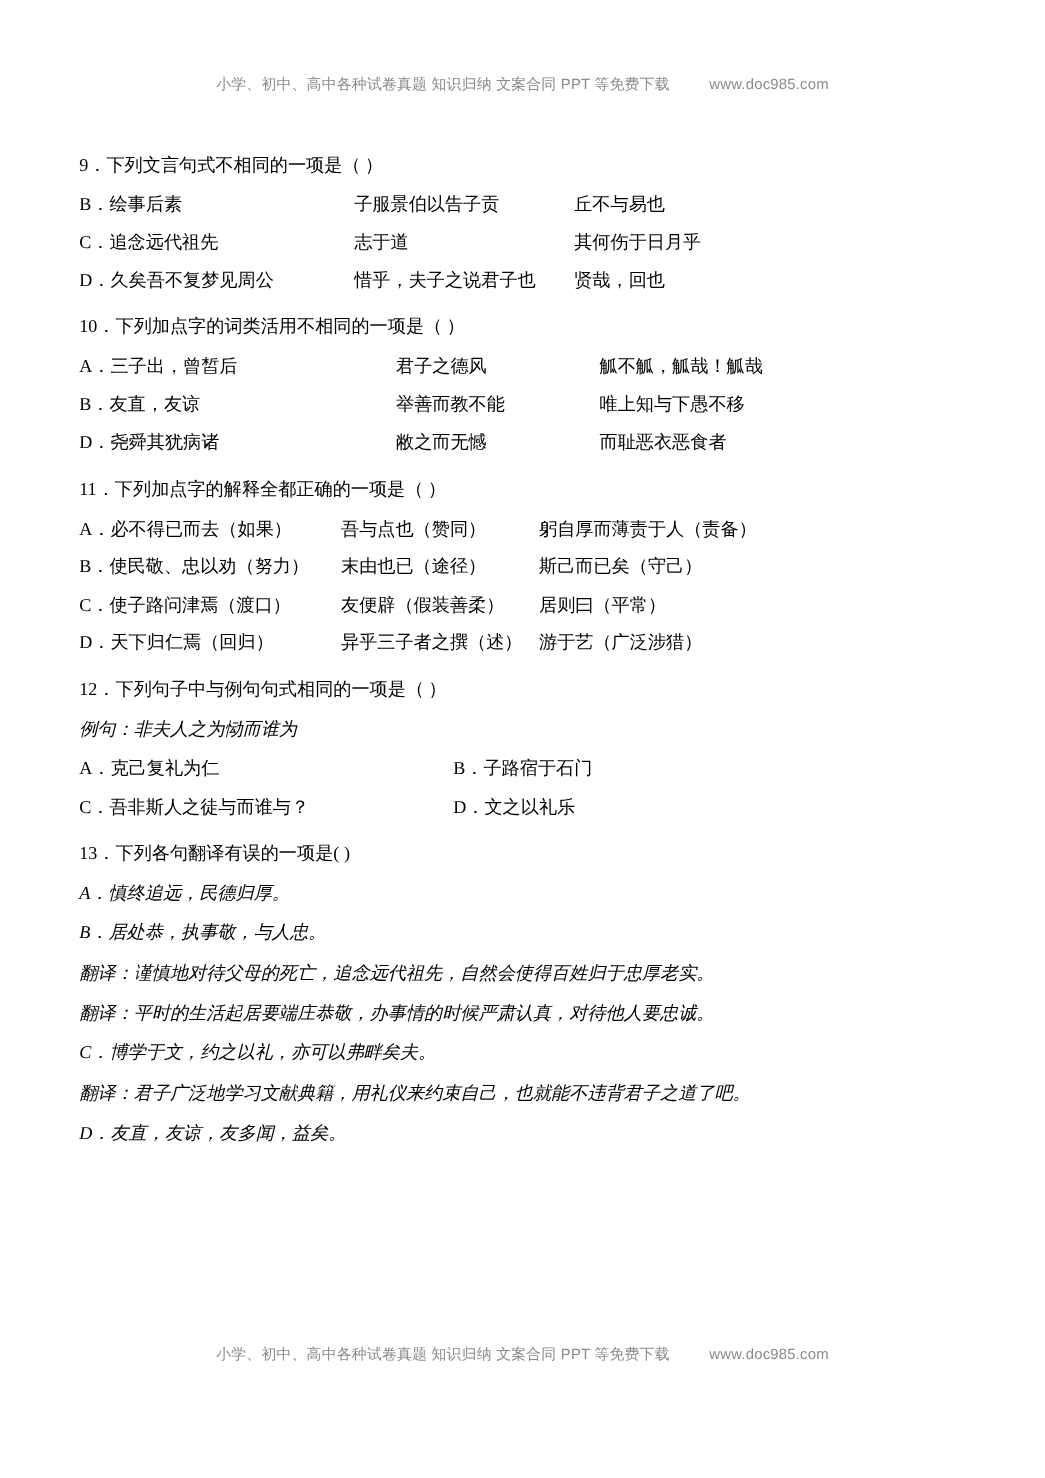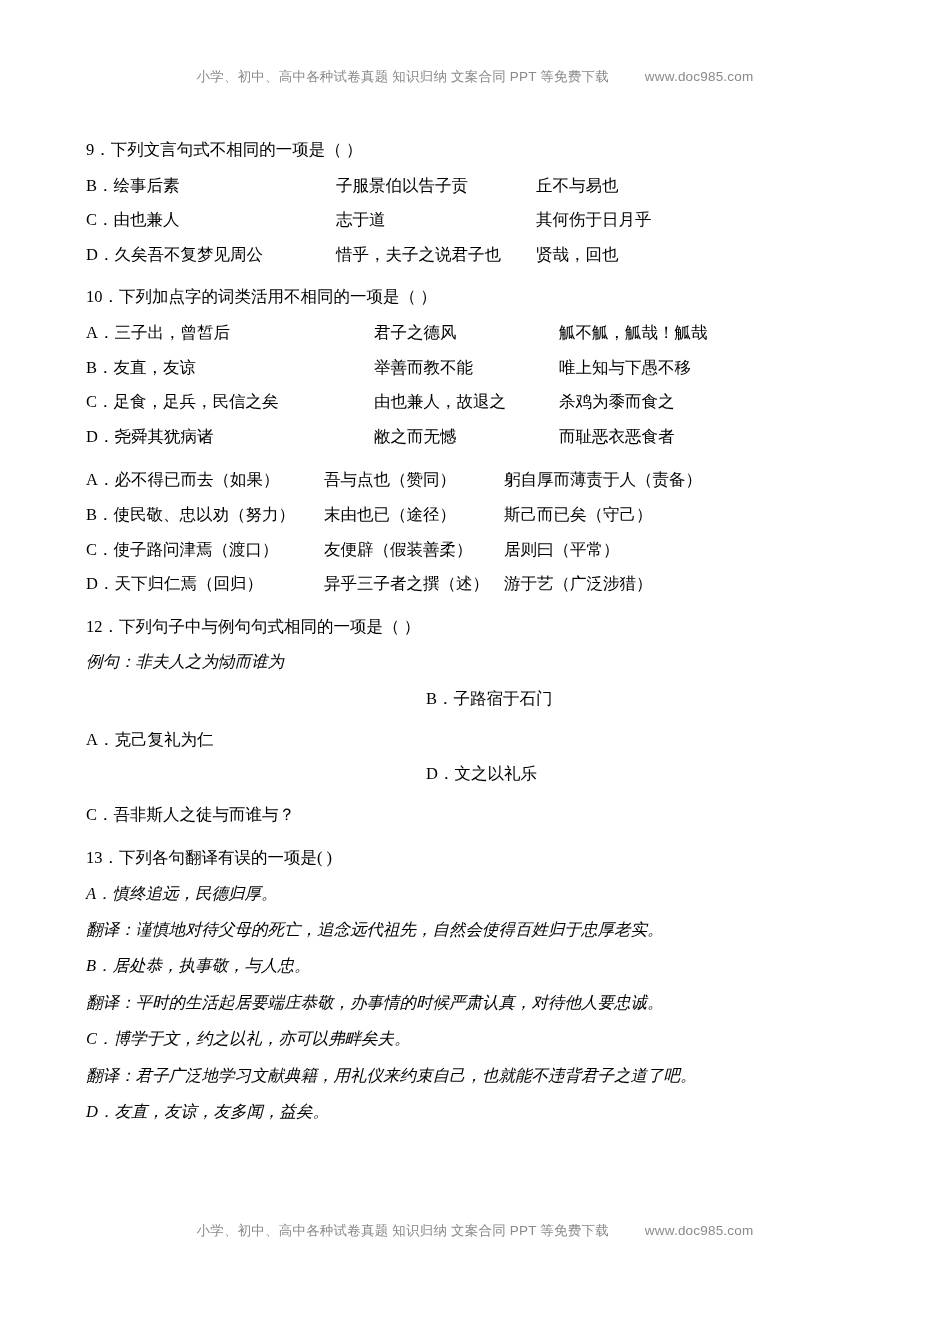--- a/index.html
+++ b/index.html
@@ -42,21 +42,21 @@
   }
   .wm-bottom {
     position: absolute;
     top: 1222px;
     left: 0;
     width: 950px;
   }
   .content {
     position: absolute;
     top: 138px;
-    left: 86px;
+    left: 72px;
     width: 790px;
   }
   .q-stem {
     font-size: 16.5px;
     line-height: 1.5;
     margin: 0 0 10px 0;
     white-space: nowrap;
   }
   .q-block {
     margin-bottom: 18px;
@@ -77,21 +77,21 @@
   .c2 { width: 200px; }
   .c3 { width: auto; }
 
   .c1b { width: 248px; }
   .c2b { width: 185px; margin-left: 40px; }
 
   .c1c { width: 238px; }
   .c2c { width: 180px; }
 
   
-  .h1 { width: 340px; margin-top: 41px; }
+  .h1 { width: 340px; }
 
   .para {
     font-size: 16.5px;
     line-height: 1.6;
     margin: 0 0 10px 0;
     white-space: nowrap;
     font-style: italic;
   }
 </style>
 </head>
@@ -107,46 +107,46 @@
   <div class="content">
 
     <div class="q-block">
       <div class="q-stem">
         <span>9．</span><span>下列文言句式不相同的一项是（  ）</span>
       </div>
       <div class="opt-row">
         <span class="col c1"><span>B．</span><span>绘事后素</span></span><span class="col c2">子服景伯以告子贡</span><span class="col c3">丘不与易也</span>
       </div>
       <div class="opt-row">
-        <span class="col c1"><span>C．</span><span>由也兼人</span></span><span class="col c2">志于道</span><span class="col c3">其何伤于日月乎</span>
+        <span class="col c1"><span>C．</span><span>追念远代祖先</span></span><span class="col c2">志于道</span><span class="col c3">其何伤于日月乎</span>
       </div>
       <div class="opt-row">
         <span class="col c1"><span>D．</span><span>久矣吾不复梦见周公</span></span><span class="col c2">惜乎，夫子之说君子也</span><span class="col c3">贤哉，回也</span>
       </div>
     </div>
 
     <div class="q-block">
       <div class="q-stem">
         <span>10．</span><span>下列加点字的词类活用不相同的一项是（  ）</span>
       </div>
       <div class="opt-row">
         <span class="col c1b"><span>A．</span><span>三子出，曾皙后</span></span><span class="col c2b">君子之德风</span><span class="col c3">觚不觚，觚哉！觚哉</span>
       </div>
       <div class="opt-row">
         <span class="col c1b"><span>B．</span><span>友直，友谅</span></span><span class="col c2b">举善而教不能</span><span class="col c3">唯上知与下愚不移</span>
       </div>
       <div class="opt-row">
-        <span class="col c1b"><span>C．</span><span>足食，足兵，民信之矣</span></span><span class="col c2b">由也兼人，故退之</span><span class="col c3">杀鸡为黍而食之</span>
-      </div>
-      <div class="opt-row">
         <span class="col c1b"><span>D．</span><span>尧舜其犹病诸</span></span><span class="col c2b">敝之而无憾</span><span class="col c3">而耻恶衣恶食者</span>
       </div>
     </div>
 
     <div class="q-block">
+      <div class="q-stem">
+        <span>11．</span><span>下列加点字的解释全都正确的一项是（  ）</span>
+      </div>
       <div class="opt-row">
         <span class="col c1c"><span>A．</span><span>必不得已而去（如果）</span></span><span class="col c2c">吾与点也（赞同）</span><span class="col c3">躬自厚而薄责于人（责备）</span>
       </div>
       <div class="opt-row">
         <span class="col c1c"><span>B．</span><span>使民敬、忠以劝（努力）</span></span><span class="col c2c">末由也已（途径）</span><span class="col c3">斯己而已矣（守己）</span>
       </div>
       <div class="opt-row">
         <span class="col c1c"><span>C．</span><span>使子路问津焉（渡口）</span></span><span class="col c2c">友便辟（假装善柔）</span><span class="col c3">居则曰（平常）</span>
       </div>
       <div class="opt-row" style="">
@@ -168,24 +168,24 @@
     </div>
 
     <div class="q-block">
       <div class="q-stem">
         <span>13．</span><span>下列各句翻译有误的一项是(  )</span>
       </div>
       <div class="para">
         <span>A．</span><span>慎终追远，民德归厚。</span>
       </div>
       <div class="para">
+        <span>B．</span><span>居处恭，执事敬，与人忠。</span>
+      </div>
+      <div class="para">
         <span>翻译：</span><span>谨慎地对待父母的死亡，追念远代祖先，自然会使得百姓归于忠厚老实。</span>
-      </div>
-      <div class="para">
-        <span>B．</span><span>居处恭，执事敬，与人忠。</span>
       </div>
       <div class="para">
         <span>翻译：</span><span>平时的生活起居要端庄恭敬，办事情的时候严肃认真，对待他人要忠诚。</span>
       </div>
       <div class="para">
         <span>C．</span><span>博学于文，约之以礼，亦可以弗畔矣夫。</span>
       </div>
       <div class="para">
         <span>翻译：</span><span>君子广泛地学习文献典籍，用礼仪来约束自己，也就能不违背君子之道了吧。</span>
       </div>

